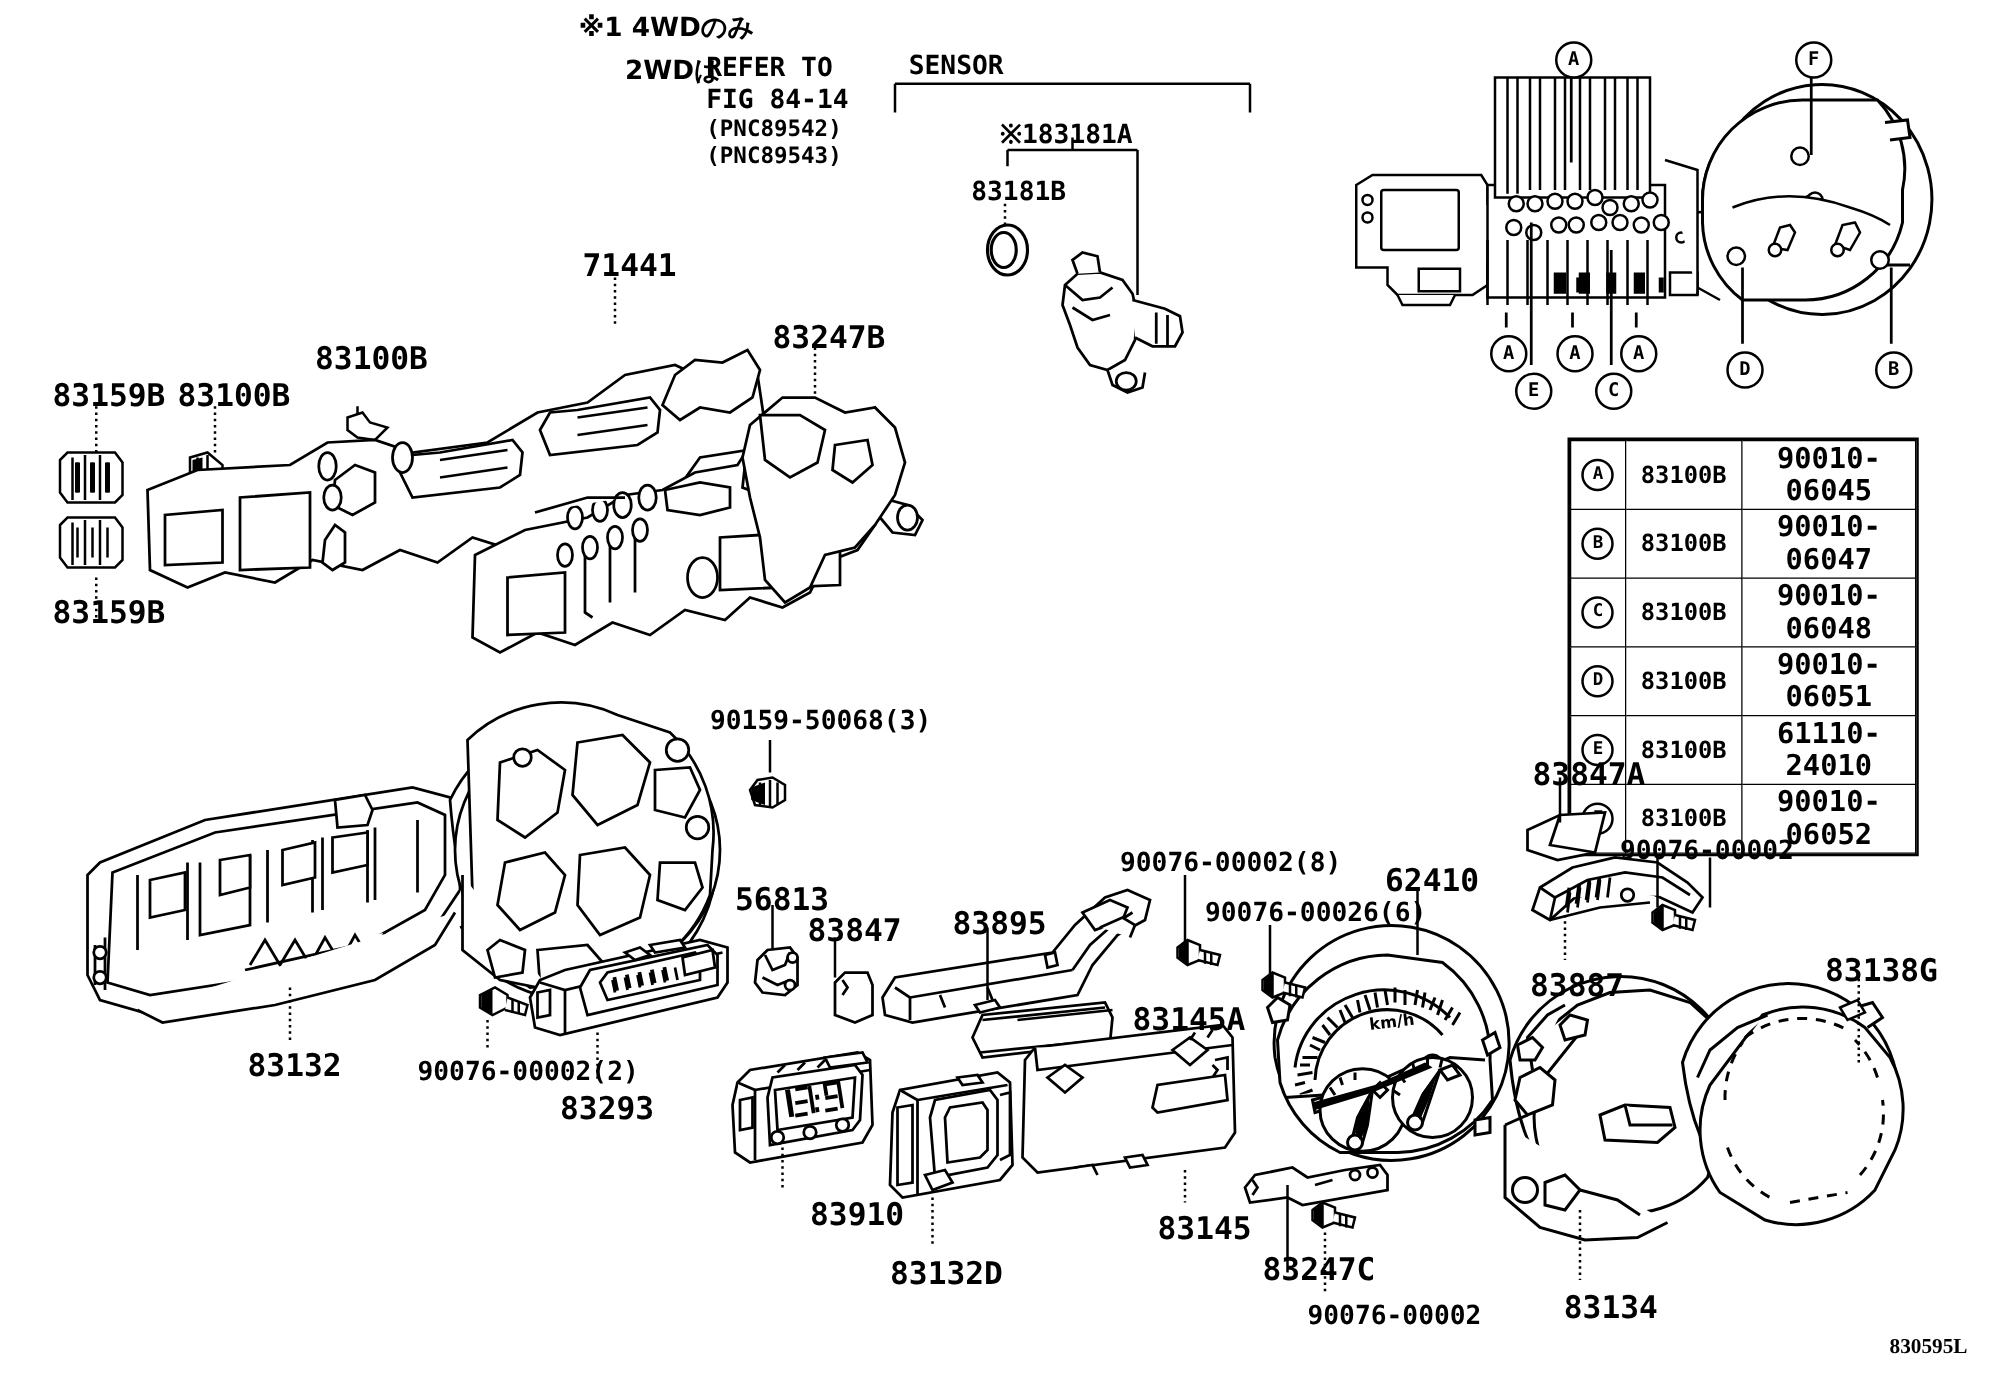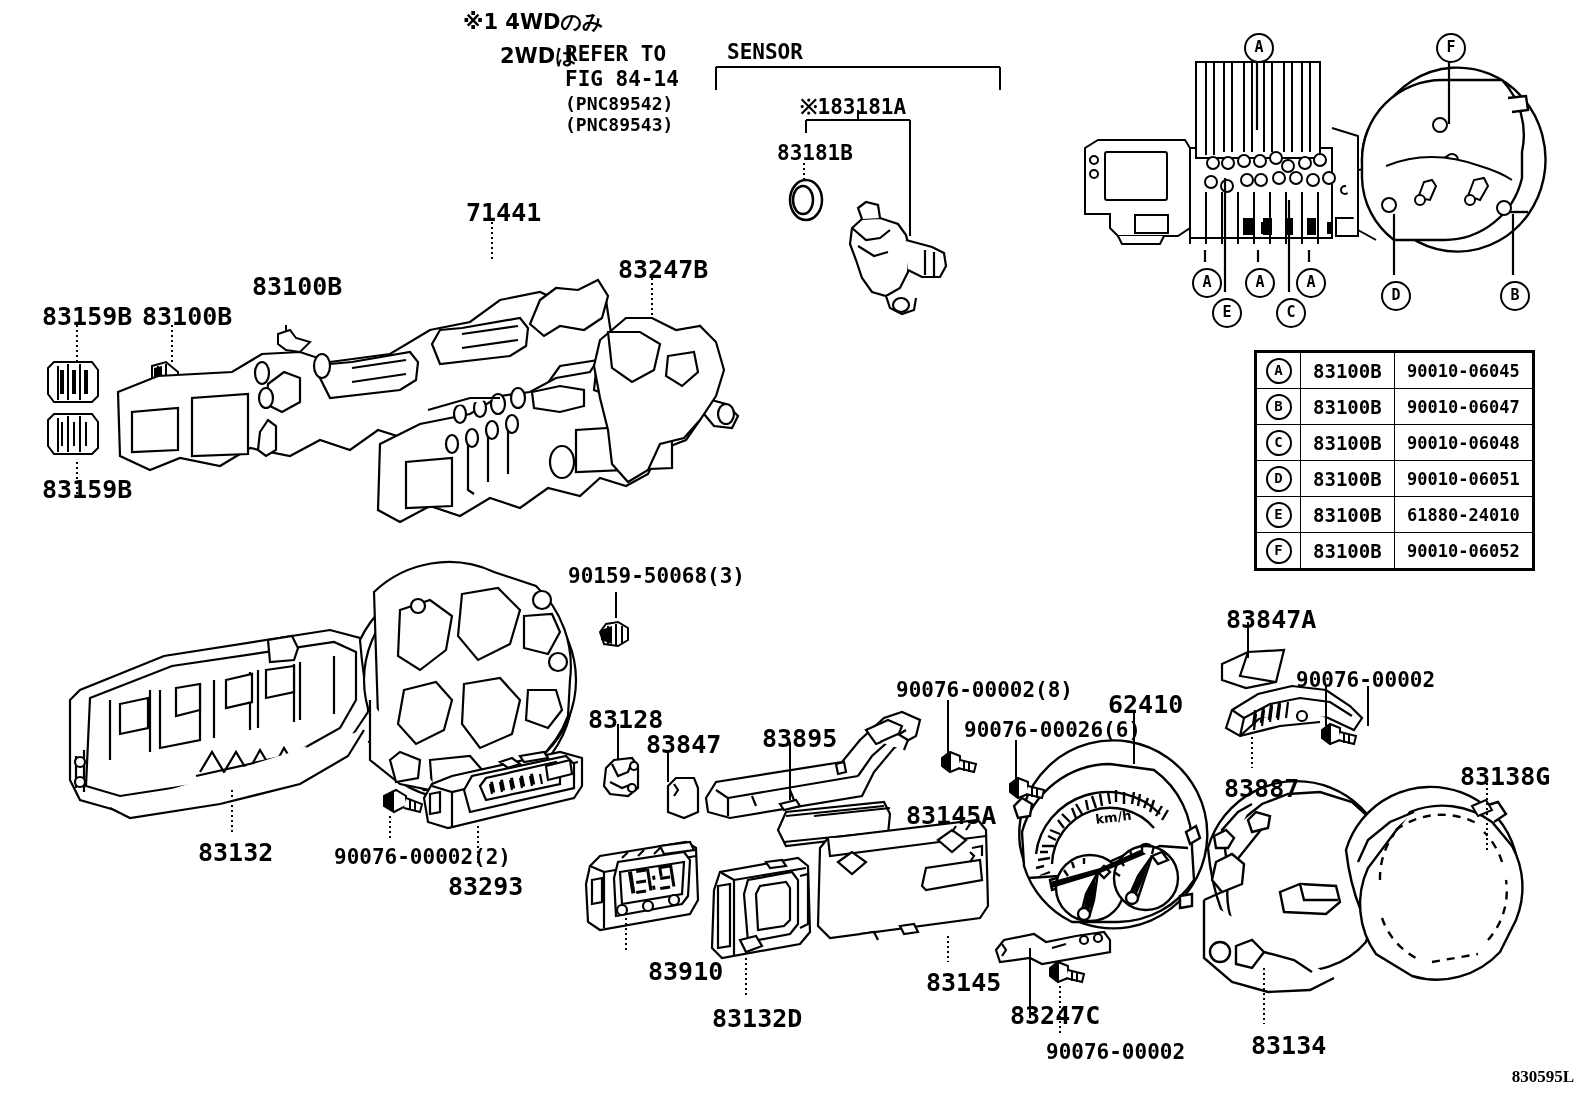--- a/index.html
+++ b/index.html
@@ -12,21 +12,21 @@
   .s19{font-size:18px;}
   .jp{font-family:"DejaVu Sans",sans-serif;font-weight:bold;}
   
   #ptable{position:absolute;left:1254px;top:350px;width:277px;border:2px solid #000;
           background:#fff;}
   #ptable table{border-collapse:collapse;width:100%;}
   #ptable td{border:1px solid #000;height:33px;text-align:center;vertical-align:middle;
              font-family:"DejaVu Sans Mono","Liberation Mono",monospace;}
   #ptable td.c1{width:42px;}
   #ptable td.c2{width:92px;font-weight:bold;font-size:19px;}
-  #ptable td.c3{width:140px;font-size:17px;font-weight:bold;}
+  #ptable td.c3{width:140px;font-size:23px;font-weight:bold;}
   .circ{display:inline-block;width:22px;height:22px;line-height:21px;border:2px solid #000;
         border-radius:50%;font-size:14px;font-weight:bold;text-align:center;
         font-family:"DejaVu Sans Mono","Liberation Mono",monospace;}
   .circmark{position:absolute;width:26px;height:26px;border:2.5px solid #000;border-radius:50%;
             line-height:25px;text-align:center;font-size:15px;font-weight:bold;background:#fff;
             font-family:"DejaVu Sans Mono","Liberation Mono",monospace;z-index:4;}
   svg{position:absolute;left:0;top:0;overflow:visible;}
   #footcode{position:absolute;right:18px;bottom:12px;font-size:17px;font-weight:bold;
             font-family:Liberation Serif, serif;}
 </style>
@@ -209,21 +209,21 @@
           <td class="c3">90010-06048</td>
         </tr>
         <tr>
           <td class="c1"><span class="circ">D</span></td>
           <td class="c2">83100B</td>
           <td class="c3">90010-06051</td>
         </tr>
         <tr>
           <td class="c1"><span class="circ">E</span></td>
           <td class="c2">83100B</td>
-          <td class="c3">61880-24010</td>
+          <td class="c3">61110-24010</td>
         </tr>
         <tr>
           <td class="c1"><span class="circ">F</span></td>
           <td class="c2">83100B</td>
           <td class="c3">90010-06052</td>
         </tr>
       </tbody>
     </table>
   </div>
 
@@ -685,21 +685,21 @@
     </g>
   </svg>
 
   <div class="lbl s26" style="left:42px;top:302px;">83159B</div>
   <div class="lbl s26" style="left:142px;top:302px;">83100B</div>
   <div class="lbl s26" style="left:252px;top:272px;">83100B</div>
   <div class="lbl s26" style="left:466px;top:198px;">71441</div>
   <div class="lbl s26" style="left:618px;top:255px;">83247B</div>
   <div class="lbl s26" style="left:42px;top:475px;">83159B</div>
   <div class="lbl s22" style="left:568px;top:564px;">90159-50068(3)</div>
-  <div class="lbl s26" style="left:588px;top:705px;">83128</div>
+  <div class="lbl s26" style="left:588px;top:705px;">56813</div>
   <div class="lbl s26" style="left:646px;top:730px;">83847</div>
   <div class="lbl s26" style="left:762px;top:724px;">83895</div>
   <div class="lbl s22" style="left:896px;top:678px;">90076-00002(8)</div>
   <div class="lbl s22" style="left:964px;top:718px;">90076-00026(6)</div>
   <div class="lbl s26" style="left:1108px;top:690px;">62410</div>
   <div class="lbl s26" style="left:1226px;top:605px;">83847A</div>
   <div class="lbl s22" style="left:1296px;top:668px;">90076-00002</div>
   <div class="lbl s26" style="left:1224px;top:774px;">83887</div>
   <div class="lbl s26" style="left:1460px;top:762px;">83138G</div>
   <div class="lbl s26" style="left:198px;top:838px;">83132</div>

